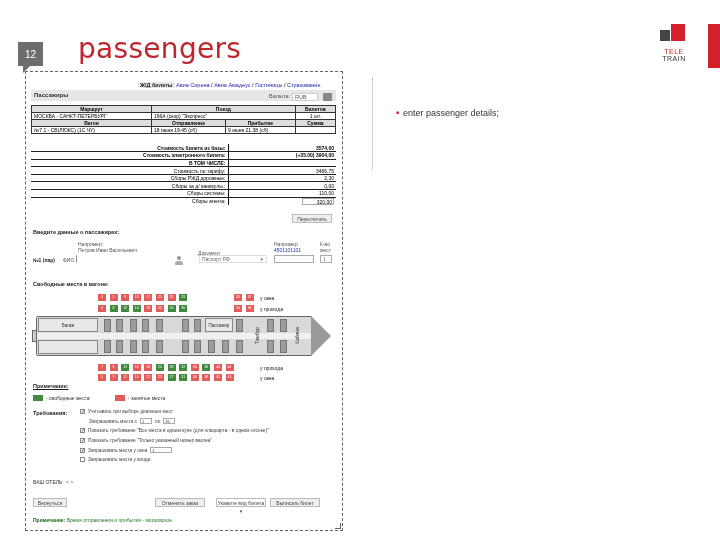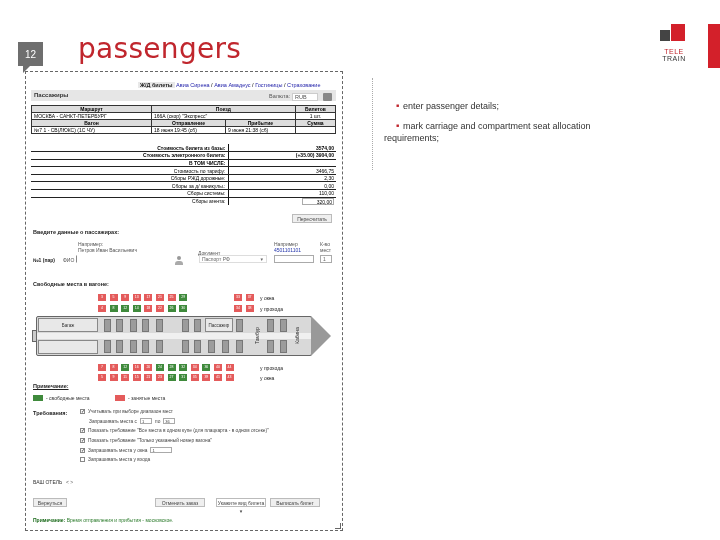--- a/index.html
+++ b/index.html
@@ -11,21 +11,21 @@
   .logo-mark { position: absolute; left: 8px; top: 0; width: 24px; height: 18px; }
   .logo-mark .dark { position: absolute; left: 0; top: 6px; width: 10px; height: 11px; background: #444; }
   .logo-mark .red { position: absolute; left: 11px; top: 0; width: 14px; height: 17px; background: #d3202a; }
   .logo-text { position: absolute; left: 0; top: 24px; width: 44px; font-size: 7px; color: #333; letter-spacing: 0.5px; text-align: center; }
   .logo-text .tele { color: #c0262d; }
   .redbar { position: absolute; left: 708px; top: 24px; width: 12px; height: 44px; background: #d3202a; }
 
   .frame { position: absolute; left: 25px; top: 71px; width: 318px; height: 460px; border: 1px dashed #666; }
   .note-frame { position: absolute; left: 372px; top: 78px; width: 4px; height: 92px; border-left: 1px dotted #aaa; }
   .instructions { position: absolute; left: 384px; top: 86px; width: 236px; font-size: 9px; color: #333; line-height: 12px; }
-  .instructions .bul { padding-left: 12px; margin-top: 13px; }
+  .instructions .bul { padding-left: 12px; margin-top: 20px; }
   .instructions .bul:before { content: "■"; color: #c0262d; font-size: 5px; margin-right: 4px; vertical-align: 2px; }
   .instructions .bul.wrap { padding-left: 0; text-indent: 12px; }
   .instructions .gap { margin-top: 7px; }
 
   
   .tabs { position: absolute; left: 138px; top: 82px; font-size: 5.5px; white-space: nowrap; }
   .tabs .active { font-weight: bold; background: #e8e8e8; padding: 0 2px; color: #222; }
   .tabs .link { color: #2222aa; }
   .header-bar { position: absolute; left: 31px; top: 90px; width: 305px; height: 11px; background: #e6e6e6; font-size: 6px; font-weight: bold; color: #333; padding-left: 3px; line-height: 11px; }
   .currency { position: absolute; right: 4px; top: 1px; font-weight: normal; font-size: 5.5px; color: #555; display: flex; align-items: center; gap: 2px; }
@@ -91,21 +91,20 @@
     </div>
   <div class="logo-text"><span class="tele">TELE</span> <span>TRAIN</span></div>
 </div>
 <div class="redbar"></div>
 
 <div class="frame"></div>
 <div class="note-frame"></div>
 
 <div class="instructions">
   <div class="bul">enter passenger details;</div>
-  <div class="bul wrap gap">mark carriage and compartment seat allocation requirements;</div>
 </div>
 
 <div class="tabs">
   <span class="active">Ж/Д билеты</span>
   <span class="link">Авиа Сирена</span> /
   <span class="link">Авиа Амадеус</span> /
   <span class="link">Гостиницы</span> /
   <span class="link">Страхование</span>
 </div>
 

